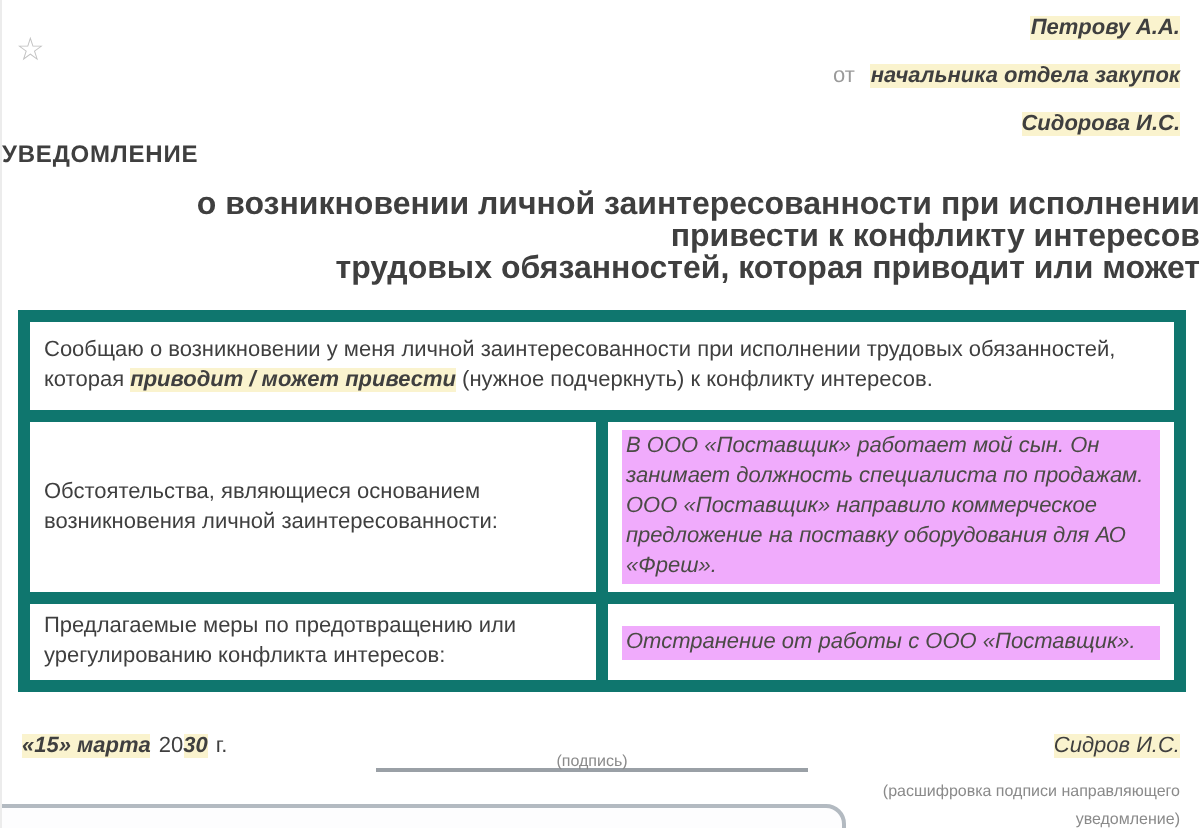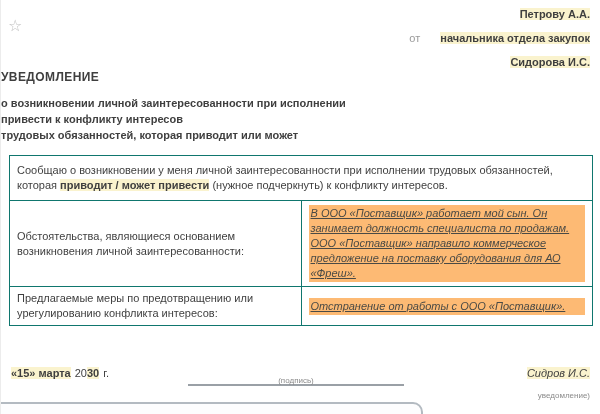--- a/index.html
+++ b/index.html
@@ -2,49 +2,49 @@
 <html><head>
 <meta charset="utf-8">
 <style>
   html,body{margin:0;padding:0;background:#ffffff;}
   .page{
     position:relative;width:600px;height:414px;background:#ffffff;
     font-family:"Liberation Sans","DejaVu Sans",sans-serif;
     color:#3f3f3f;overflow:hidden;border-left:1px solid #ececec;box-sizing:border-box;
   }
   .hl{background:#faf3ce;}
-  .bi{font-weight:bold;}
+  .bi{font-weight:bold;font-style:italic;}
   .it{font-style:italic;margin-left:20px;}
   .muted{color:#9a9a9a;}
   .star{
     position:absolute;left:7px;top:18px;font-size:16px;color:#c2c2c2;
     line-height:16px;cursor:pointer;
   }
   .addr{position:absolute;top:2px;right:10px;text-align:right;font-size:11px;line-height:24px;}
   .addr div{white-space:nowrap;}
-  .addr .pfx{margin-right:20px;}
+  .addr .pfx{margin-right:8px;}
   .title{
     position:absolute;top:70px;left:0;width:100%;text-align:left;
     font-size:12px;font-weight:bold;letter-spacing:.4px;
   }
   .subtitle{
-    position:absolute;top:95px;left:0;width:100%;text-align:left;
-    font-size:11px;font-weight:bold;line-height:16px;
+    position:absolute;top:95px;left:0;width:100%;text-align:right;
+    font-size:16px;font-weight:bold;line-height:16px;
   }
   table.doc{
     position:absolute;left:8px;top:155px;width:584px;
     border-collapse:collapse;table-layout:fixed;
     font-size:11px;line-height:15px;
   }
   table.doc td{
-    border:1px solid #0f766e;padding:4px 7px;vertical-align:middle;
+    border:6px solid #0f766e;padding:4px 7px;vertical-align:middle;
   }
   td.c-label{width:298px;}
   td.c-value{width:286px;}
-  .val{background:#fdba74;font-style:italic;color:#4a4a45;display:block;padding:1px 2px;text-decoration:underline;}
+  .val{background:#f0abfc;font-style:italic;color:#4a4a45;display:block;padding:1px 2px;}
   tr.r-intro td{height:36px;}
   tr.r-2 td{height:68px;}
   tr.r-3 td{height:42px;}
   tr.r-4 td{height:24px;}
   .footer-date{position:absolute;left:10px;top:367px;font-size:11px;white-space:nowrap;}
   .footer-date .gap{margin-right:4px;}
   .signer{position:absolute;right:10px;top:367px;font-size:11px;}
   .sig-line{position:absolute;left:187px;top:384px;width:216px;height:2px;background:#9aa0a6;}
   .sig-caption{position:absolute;left:187px;top:376px;width:216px;text-align:center;font-size:8px;color:#8a8a8a;}
   .transcript{position:absolute;right:10px;top:389px;text-align:right;font-size:8px;color:#8a8a8a;line-height:14px;}
@@ -108,18 +108,19 @@
   </div>
 
   <div class="signer">
     <span class="it hl">Сидров И.С.</span>
   </div>
 
   <div class="sig-line"></div>
   <div class="sig-caption">(подпись)</div>
 
   <div class="transcript">
+    <div>(расшифровка подписи направляющего</div>
     <div>уведомление)</div>
   </div>
 
   <div class="next-card"></div>
 
 </div>
 
 </body></html>

